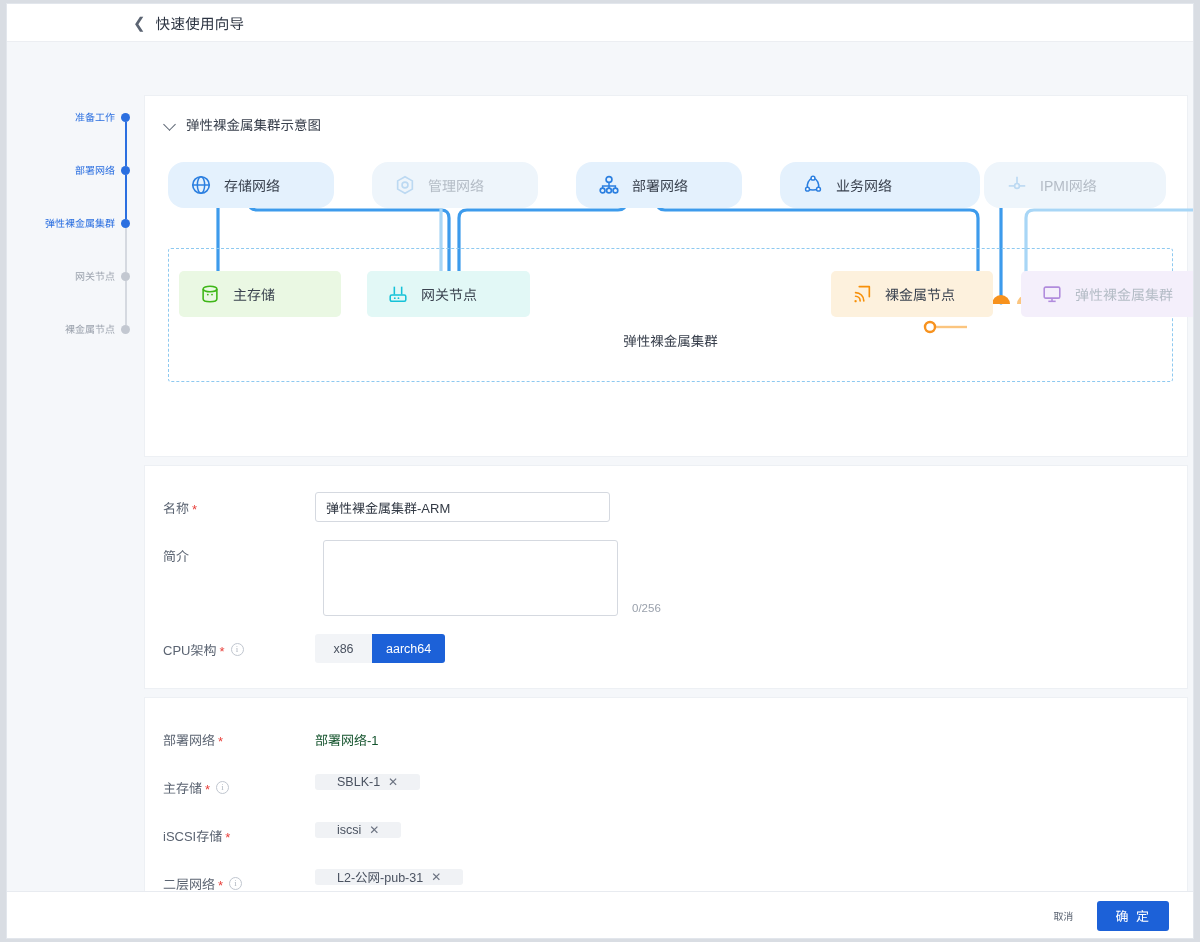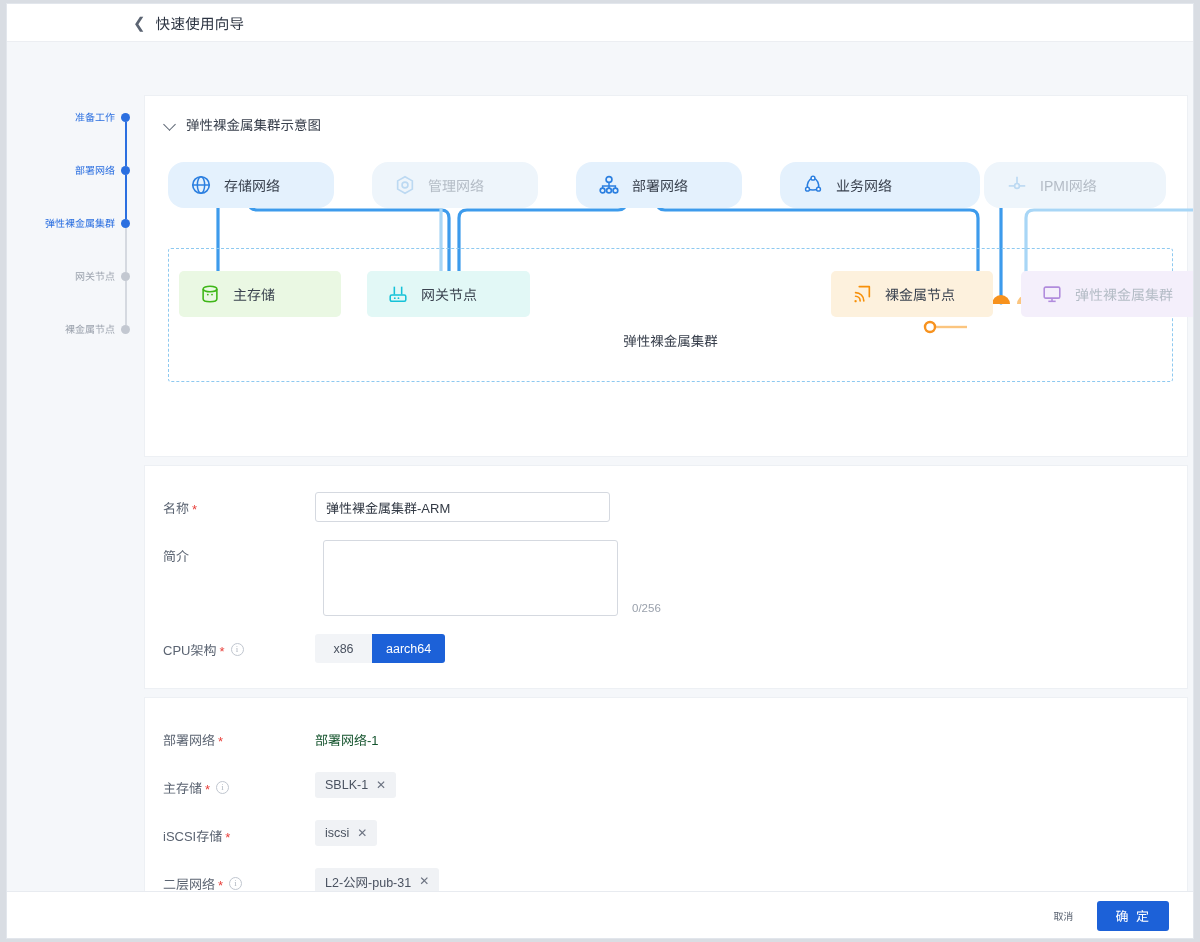--- a/index.html
+++ b/index.html
@@ -191,21 +191,21 @@
     border: none; font-size: 12.5px; cursor: pointer;
     font-family: "Liberation Sans", sans-serif;
     background: #f2f4f7; color: #4a5260;
   }
   .seg button.sel { background: #1c61d8; color: #fff; }
 
   .plaintext { font-size: 13px; color: #14532d; padding-top: 6px; }
   .tag {
     display: inline-flex; align-items: center; gap: 8px;
     background: #f0f2f5; border-radius: 3px;
-    height: 26px; padding: 0 10px;
+    height: 16px; padding: 0 22px;
     font-size: 12.5px; color: #4a5260;
   }
   .tag .x { color: #6b7280; font-size: 12px; cursor: pointer; line-height: 1; }
 
   
   .footer {
     position: absolute; left: 0; bottom: 0;
     width: 1186px; height: 48px;
     background: #ffffff; border-top: 1px solid #e8ebf0;
     display: flex; align-items: center; justify-content: flex-end;

